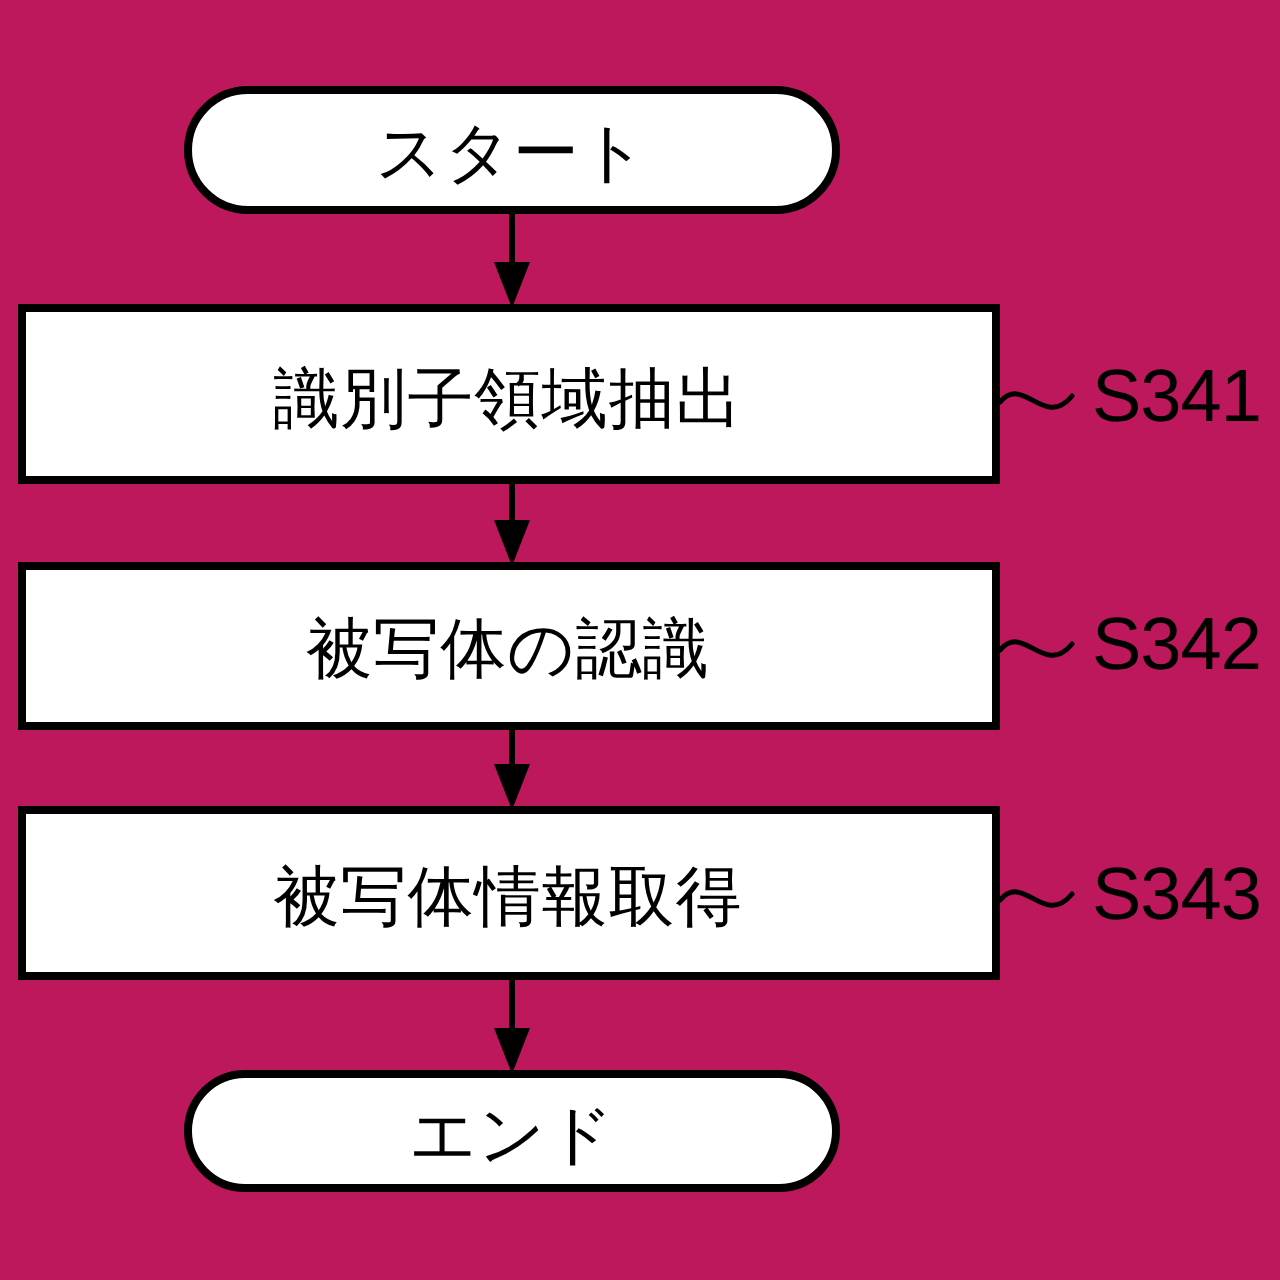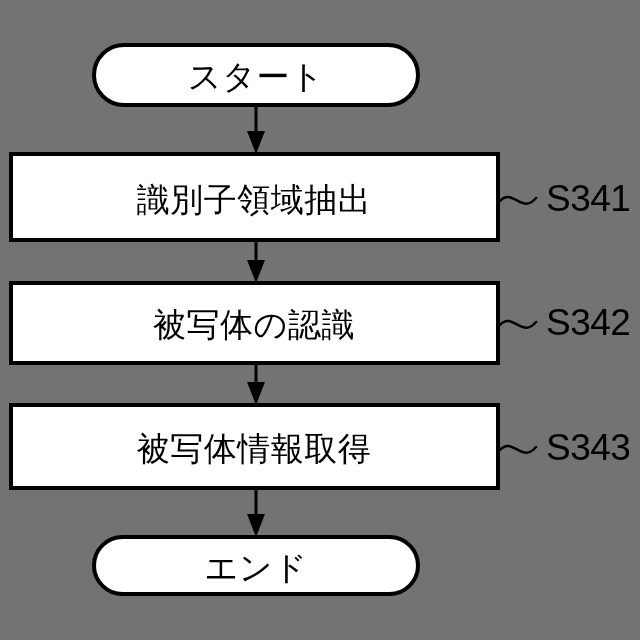--- a/index.html
+++ b/index.html
@@ -4,21 +4,21 @@
 <style>
   html, body {
     margin: 0;
     padding: 0;
     background: #ffffff;
   }
   #flowchart-root {
     position: relative;
     width: 640px;
     height: 640px;
-    background: #737373;
+    background: #be185d;
     font-family: "Liberation Sans", "DejaVu Sans", sans-serif;
     overflow: hidden;
     text-align: right;
   }
   svg.diagram {
     display: block;
     width: 640px;
     height: 640px;
   }
   .node-shape {

